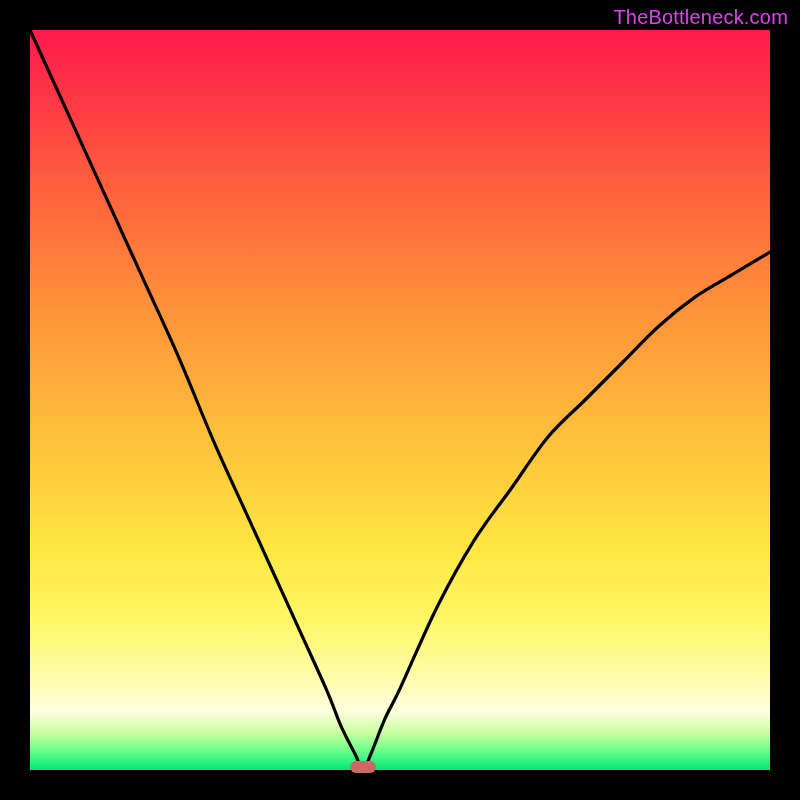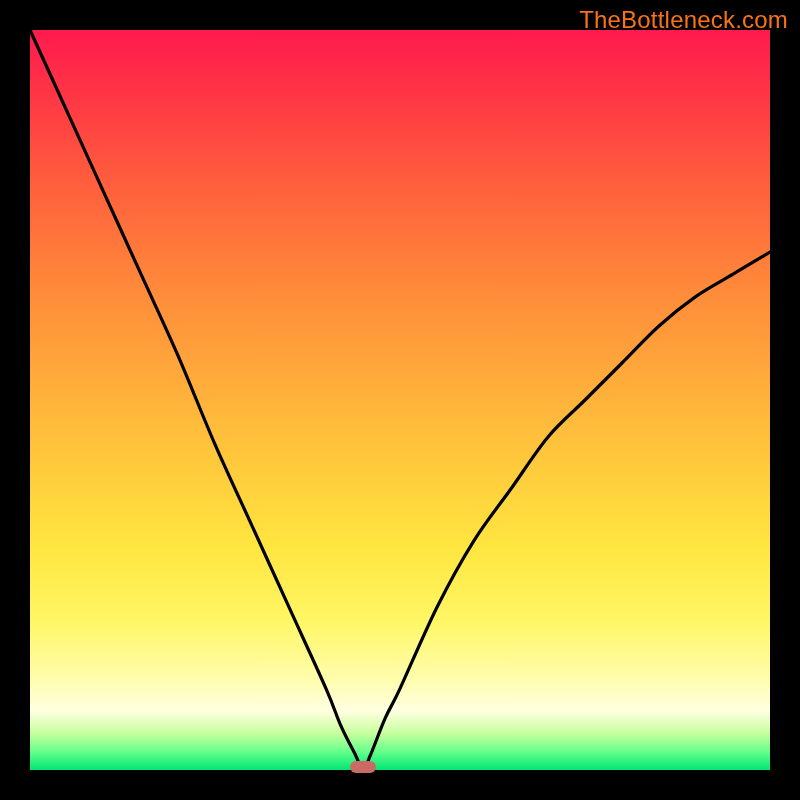--- a/index.html
+++ b/index.html
@@ -37,22 +37,22 @@
       #ffffe0 92%,
       #c8ff9e 95%,
       #66ff8a 97.5%,
       #00e676 100%
     );
   }
   .watermark {
     position: absolute;
     top: 6px;
     right: 12px;
-    color: #f97316;
-    font-size: 24px;
+    color: #d946ef;
+    font-size: 20px;
     letter-spacing: 0.2px;
     user-select: none;
   }
   svg.curve {
     position: absolute;
     left: 0;
     top: 0;
     width: 740px;
     height: 740px;
     overflow: visible;

